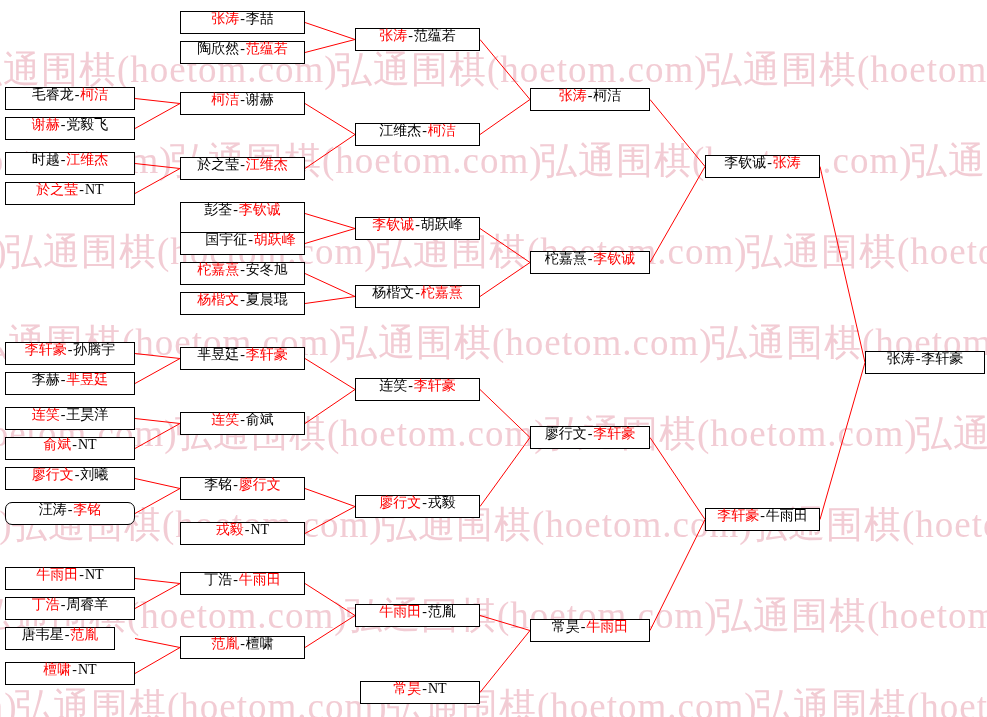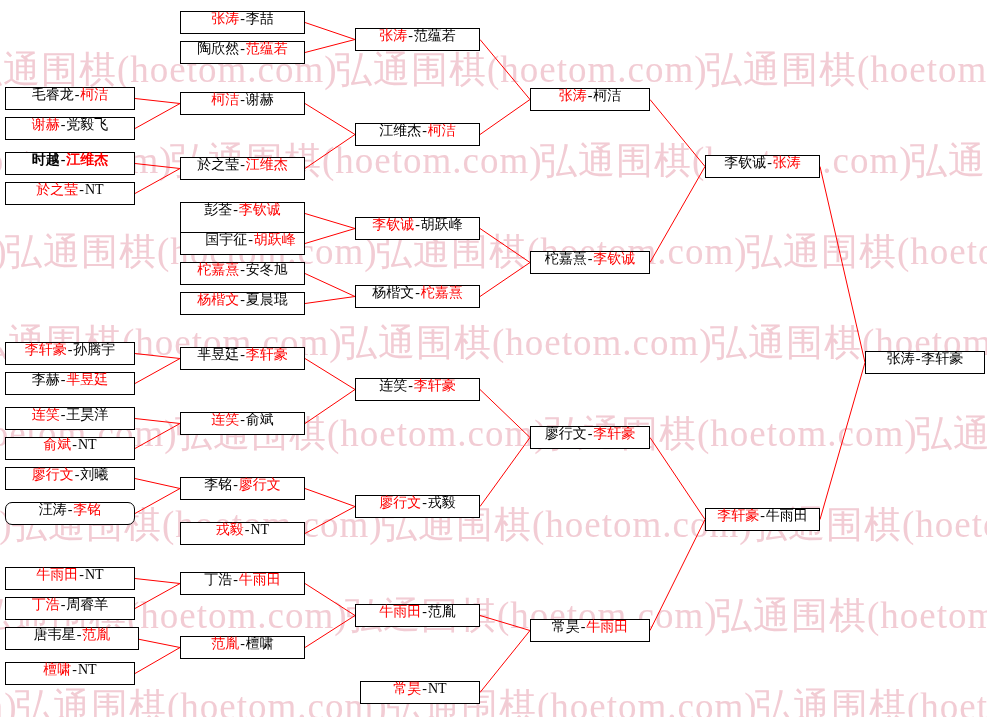--- a/index.html
+++ b/index.html
@@ -125,21 +125,21 @@
       <div class="match-box" style="left: 5px; top: 87px; width: 130px; height: 23px;">
         <span class="p">毛睿龙</span>
         <span class="sep">-</span>
         <span class="p winner">柯洁</span>
       </div>
       <div class="match-box" style="left: 5px; top: 117px; width: 130px; height: 23px;">
         <span class="p winner">谢赫</span>
         <span class="sep">-</span>
         <span class="p">党毅飞</span>
       </div>
-      <div class="match-box" style="left: 5px; top: 152px; width: 130px; height: 23px; font-weight: bold;">
+      <div class="match-box" style="left: 5px; top: 152px; width: 130px; height: 23px;">
         <span class="p">时越</span>
         <span class="sep">-</span>
         <span class="p winner">江维杰</span>
       </div>
       <div class="match-box" style="left: 5px; top: 182px; width: 130px; height: 23px;">
         <span class="p winner">於之莹</span>
         <span class="sep">-</span>
         <span class="p">NT</span>
       </div>
       <div class="match-box" style="left: 5px; top: 342px; width: 130px; height: 23px;">
@@ -175,21 +175,21 @@
       <div class="match-box" style="left: 5px; top: 567px; width: 130px; height: 23px;">
         <span class="p winner">牛雨田</span>
         <span class="sep">-</span>
         <span class="p">NT</span>
       </div>
       <div class="match-box" style="left: 5px; top: 597px; width: 130px; height: 23px;">
         <span class="p winner">丁浩</span>
         <span class="sep">-</span>
         <span class="p">周睿羊</span>
       </div>
-      <div class="match-box" style="left: 5px; top: 627px; width: 134px; height: 23px;">
+      <div class="match-box" style="left: 5px; top: 627px; width: 110px; height: 23px;">
         <span class="p">唐韦星</span>
         <span class="sep">-</span>
         <span class="p winner">范胤</span>
       </div>
       <div class="match-box" style="left: 5px; top: 662px; width: 130px; height: 23px;">
         <span class="p winner">檀啸</span>
         <span class="sep">-</span>
         <span class="p">NT</span>
       </div>
       <div class="match-box" style="left: 180px; top: 11px; width: 125px; height: 23px;">

